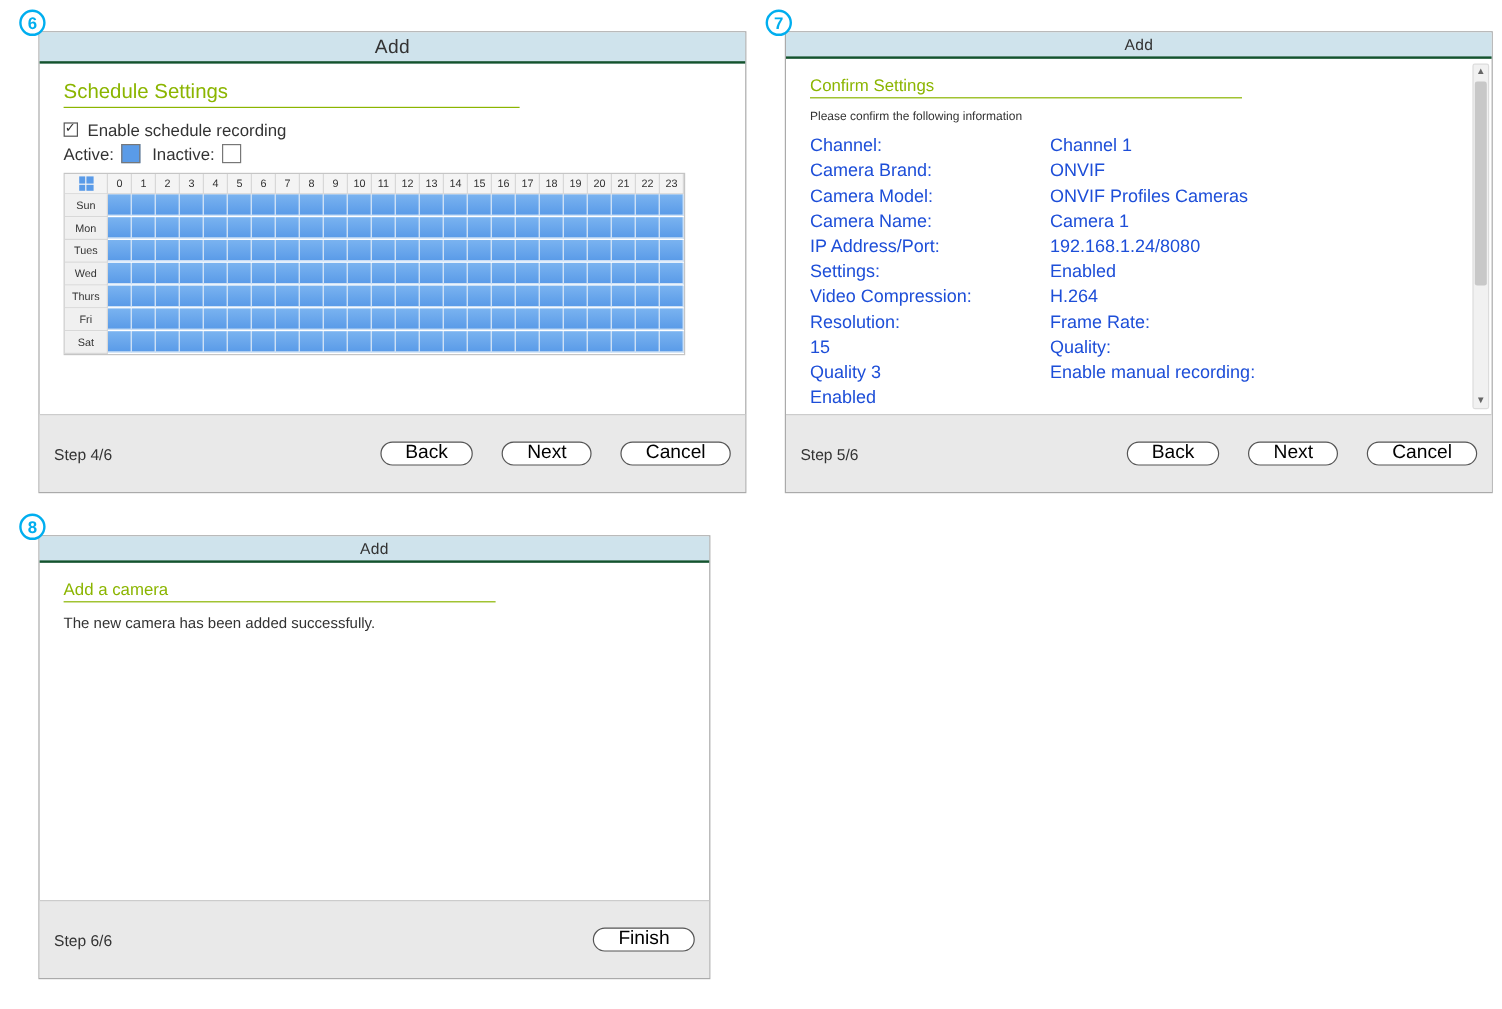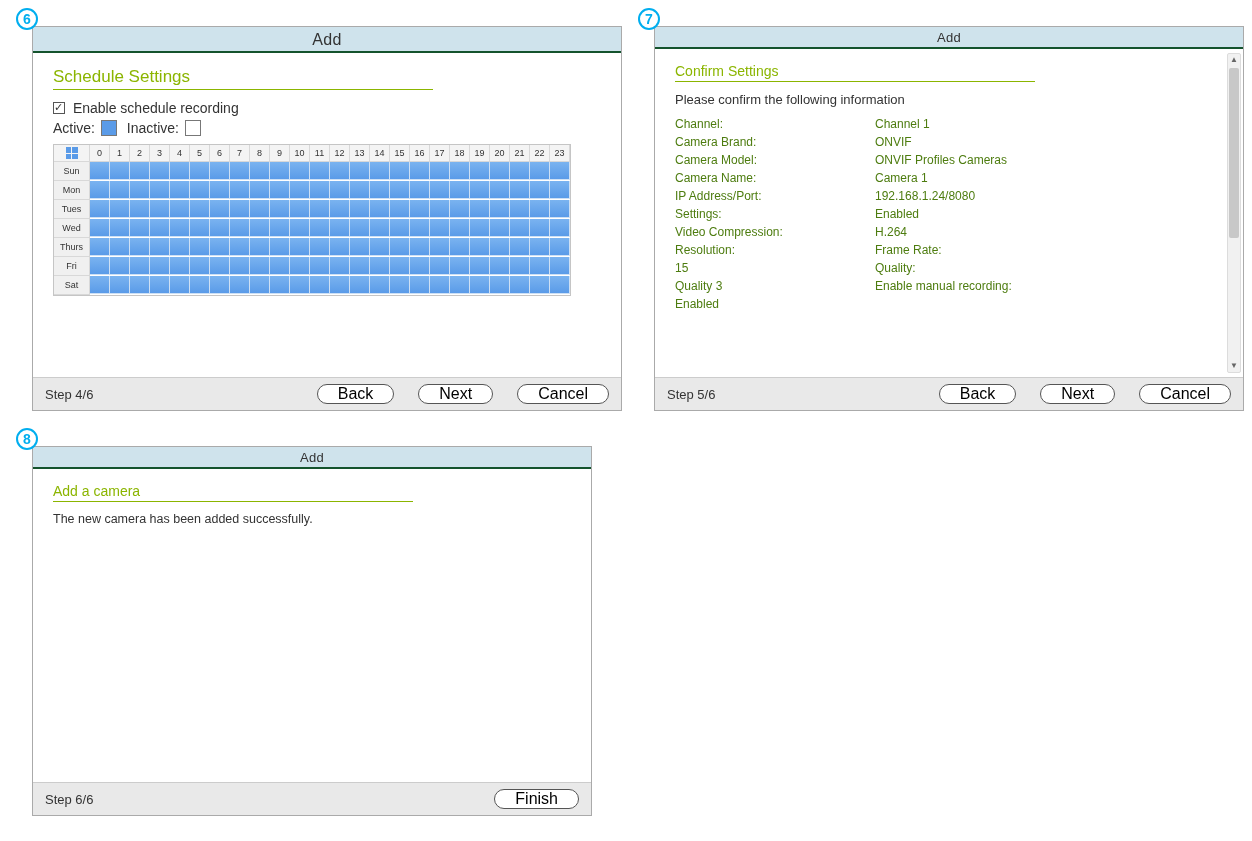--- a/index.html
+++ b/index.html
@@ -141,48 +141,48 @@
     border-bottom: 1px solid #cde0f5;
     background: linear-gradient(#7ab3f0, #5a9be8);
     height: 18px;
   }
 
   .dialog-footer {
     background: #e9e9e9;
     border-top: 1px solid #ccc;
     display: flex;
     align-items: center;
-    padding: 6px 12px;
+    padding: 22px 12px;
     font-size: 13px;
   }
   .dialog-footer .step { flex: 1; }
   .pill-btn {
     border: 1px solid #555;
     background: #fff;
     border-radius: 14px;
     padding: 1px 20px;
     font-size: 16px;
     margin-left: 24px;
     cursor: pointer;
     font-family: inherit;
     line-height: 16px;
   }
 
   
   .info-line {
-    font-size: 13px;
+    font-size: 10px;
     margin-bottom: 10px;
     color:#333;
   }
   .kv {
     display: grid;
     grid-template-columns: 200px auto;
     row-gap: 4px;
-    font-size: 12px;
-    color:#4d7c0f;
+    font-size: 15px;
+    color:#1d4ed8;
   }
   .scrollbar-fake {
     position:absolute;
     right:2px; top:4px; bottom:4px;
     width:14px;
     background:#f1f1f1;
     border:1px solid #dcdcdc;
     border-radius:2px;
   }
   .scrollbar-fake .thumb {

